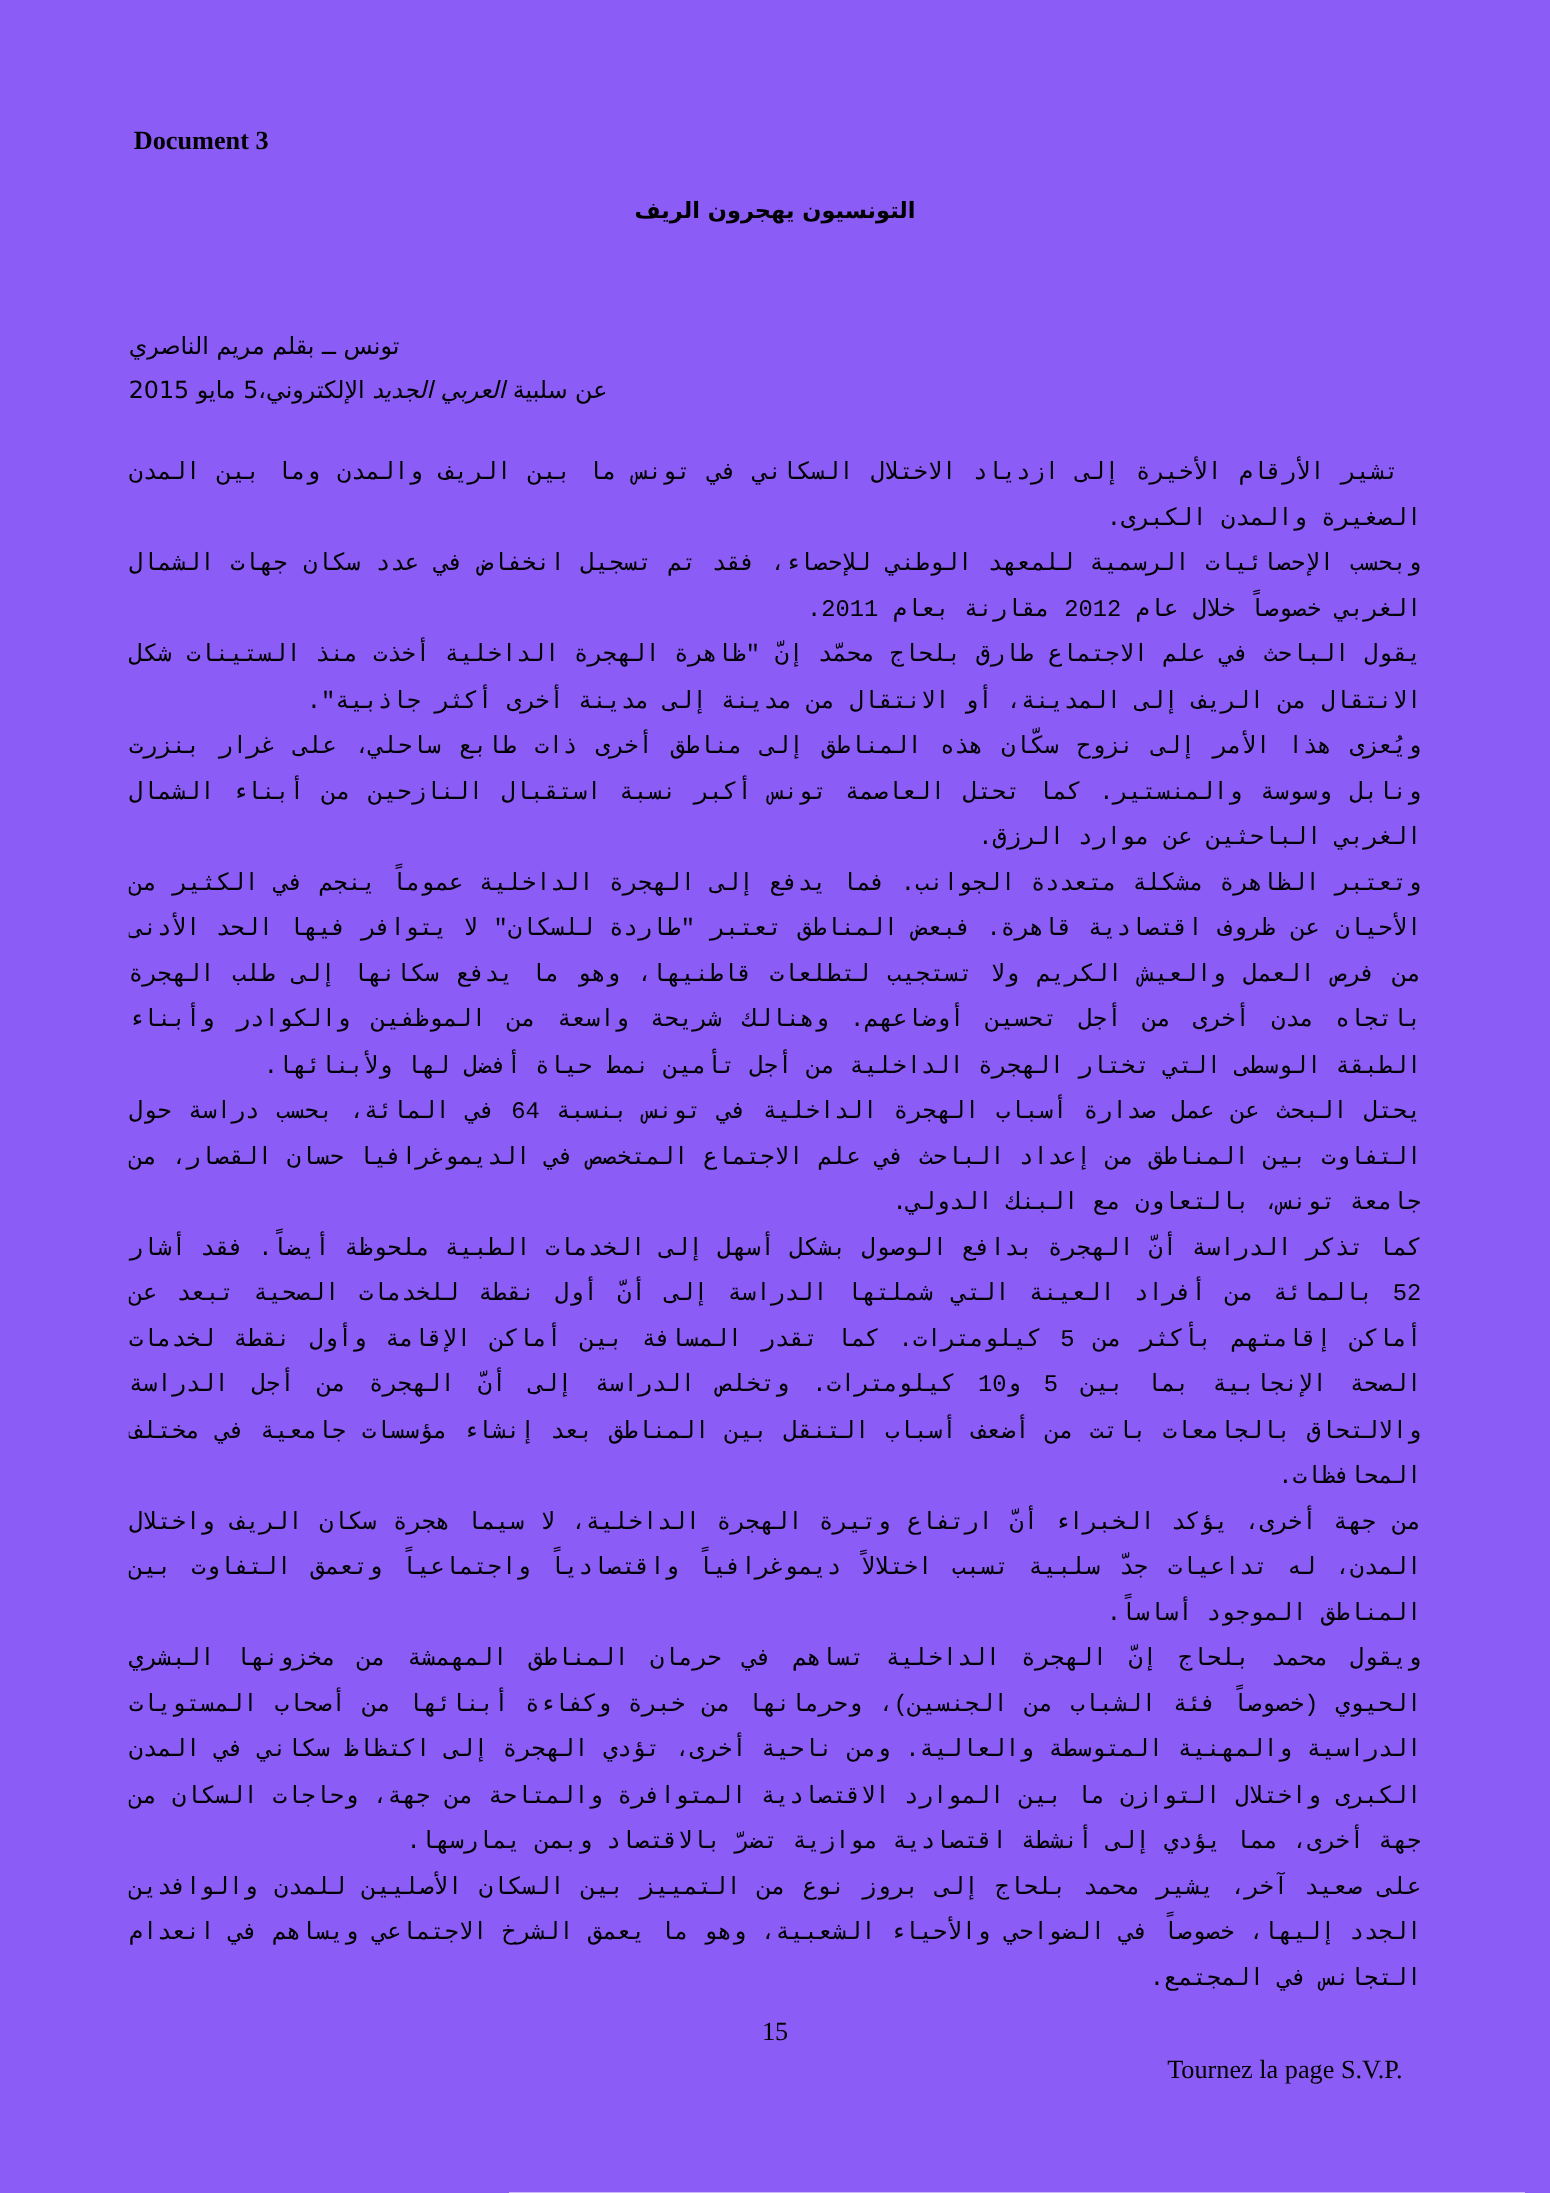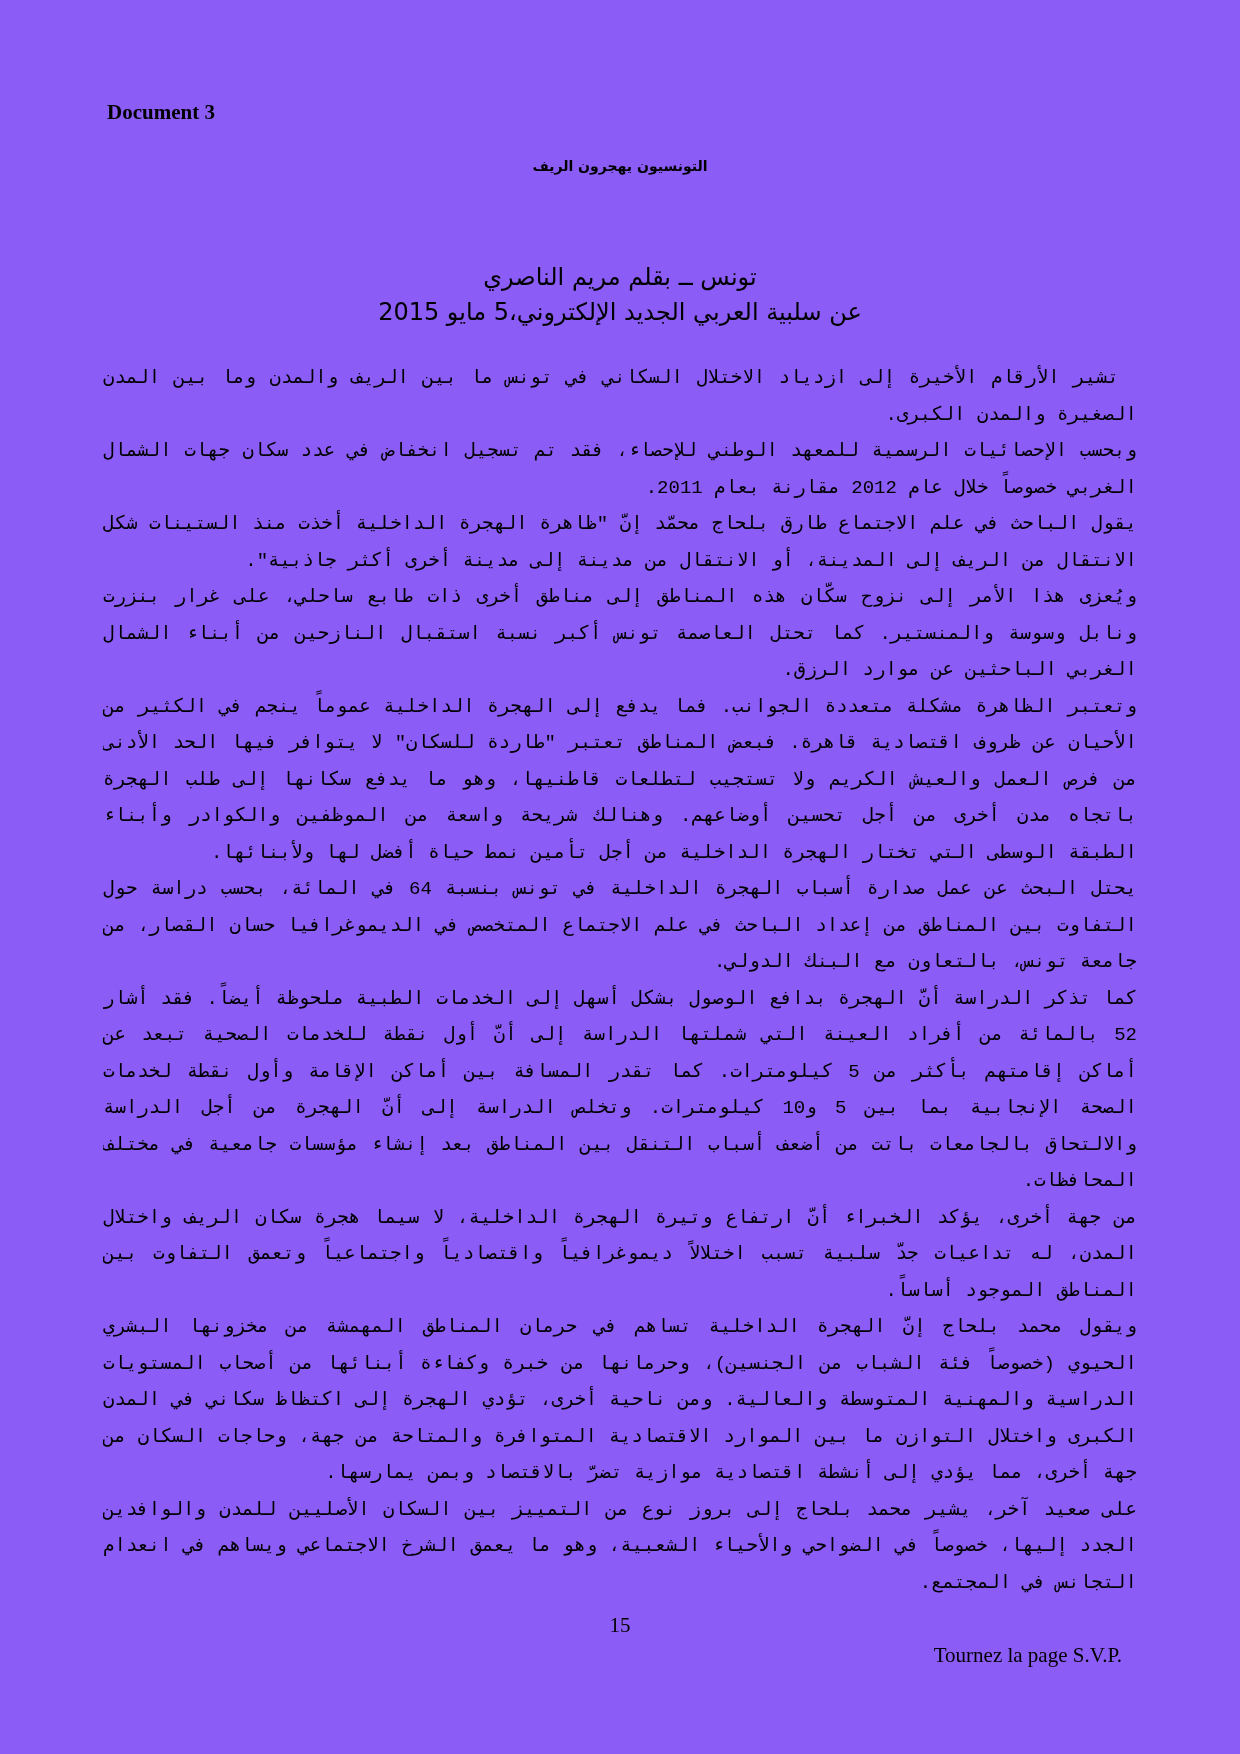--- a/index.html
+++ b/index.html
@@ -31,34 +31,34 @@
   .title {
     position: absolute;
     left: 0;
     right: 0;
     top: 158px;
     margin: 0;
     text-align: center;
     direction: rtl;
     font-family: "DejaVu Sans", sans-serif;
     font-weight: bold;
-    font-size: 14px;
+    font-size: 18px;
   }
   .byline {
     position: absolute;
     right: 103px;
     left: 103px;
     top: 260px;
     direction: rtl;
-    text-align: center;
+    text-align: left;
     font-family: "DejaVu Sans", sans-serif;
-    font-size: 24px;
+    font-size: 19px;
     line-height: 35px;
   }
-  .italic { }
+  .italic { font-style: italic; }
   .article {
     position: absolute;
     left: 103px;
     right: 103px;
     top: 360px;
     height: 1240px;
     direction: rtl;
     text-align: justify;
     font-family: Liberation Mono, monospace;
     font-size: 19px;

